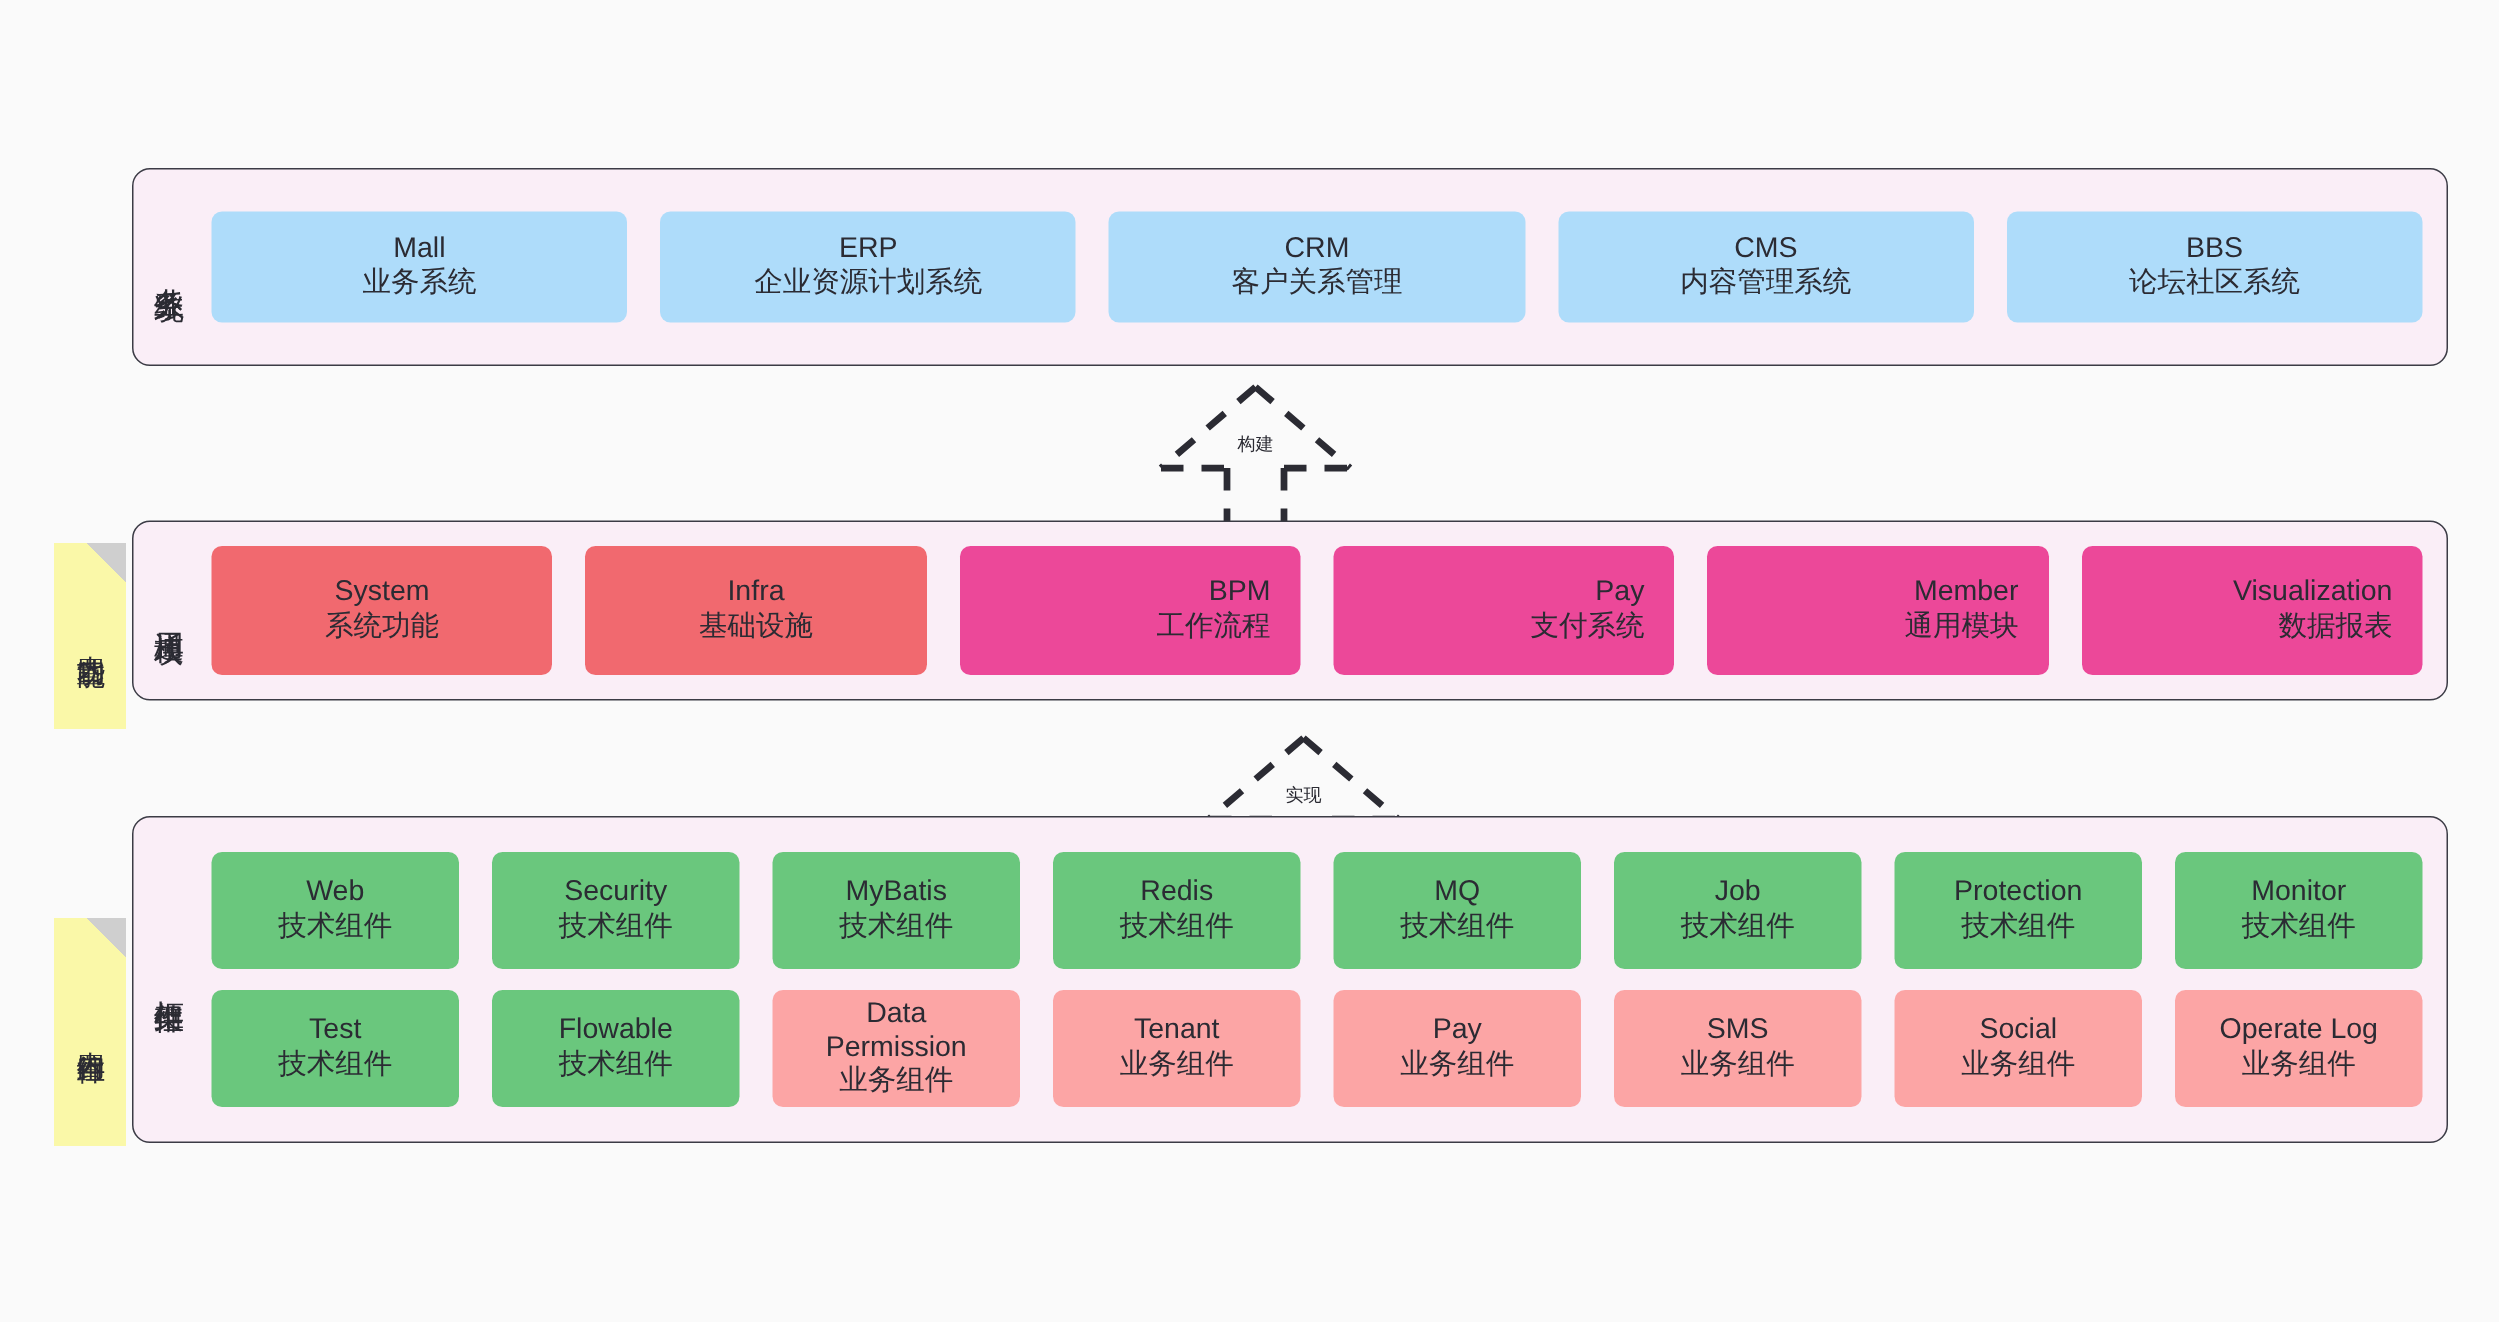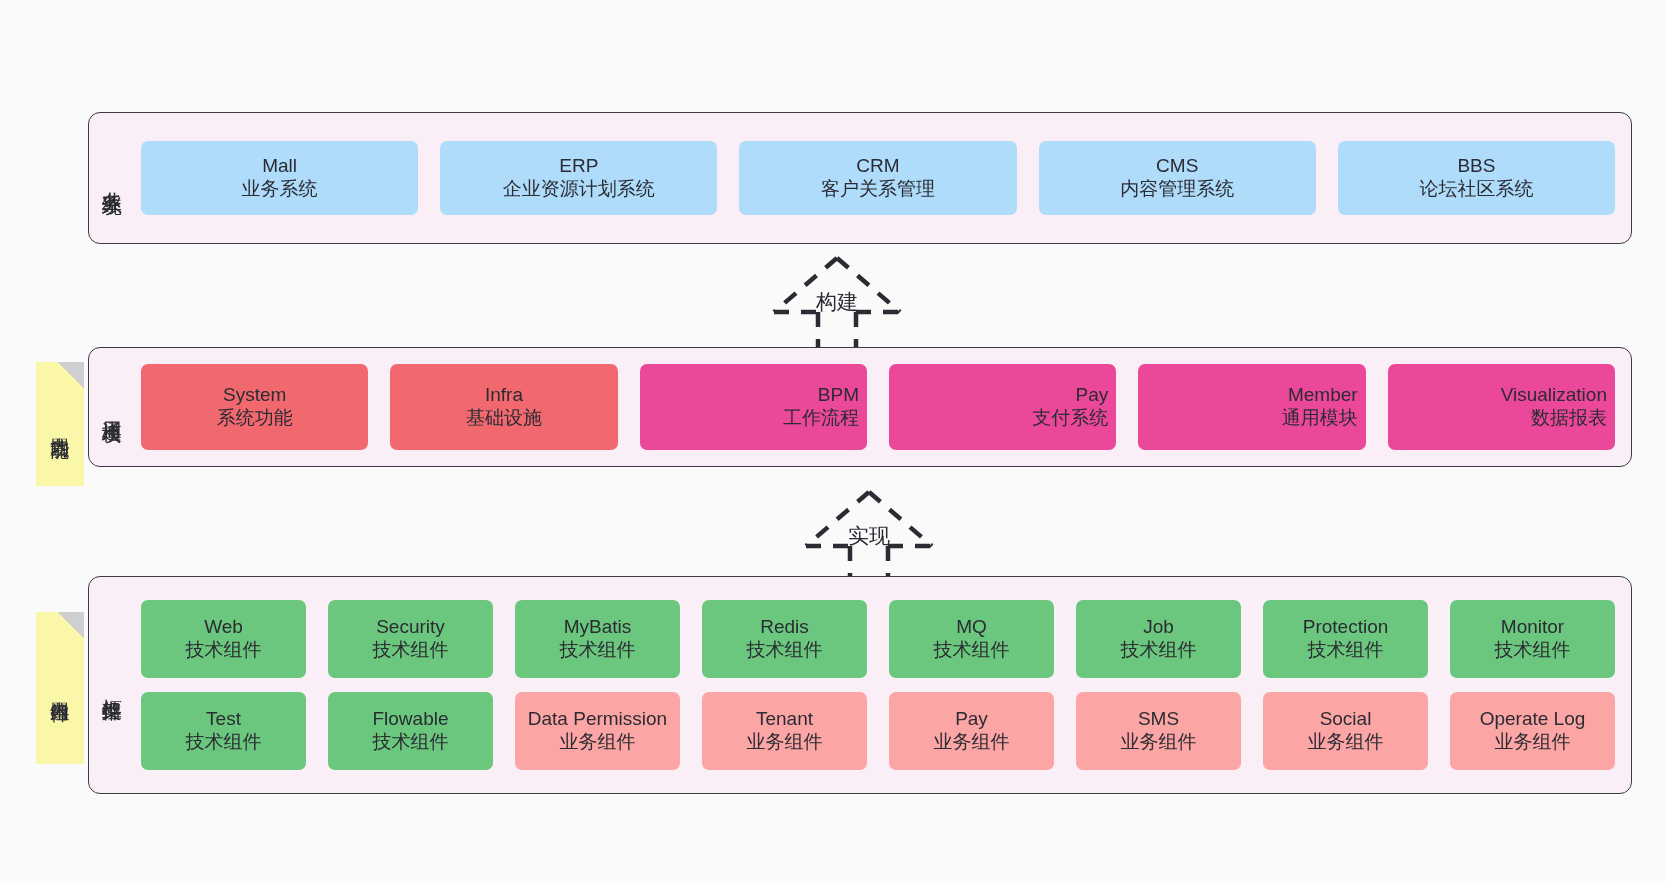--- a/index.html
+++ b/index.html
@@ -67,37 +67,37 @@
     flex: 1 1 0;
     box-sizing: border-box;
     border-radius: 7px;
     display: flex;
     flex-direction: column;
     align-items: center;
     justify-content: center;
     text-align: center;
     line-height: 1.2;
     font-size: 19px;
-    padding: 6px 8px;
+    padding: 6px 20px;
     color: #2b2b33;
   }
   .cell .en { display: block; }
   .cell .cn { display: block; }
 
   
   .c-blue       { background: #aedcfa; }
   .c-red        { background: #f1696f; }
   .c-pink       { background: #ec4899; align-items: flex-end; }
   .c-green      { background: #6ac77d; }
   .c-greenlight { background: #fca5a5; }
 
   
   #band-business  { left: 88px;  top: 112px; width: 1544px; height: 132px; }
   #band-modules   { left: 88px;  top: 347px; width: 1544px; height: 120px; }
-  #band-framework { left: 88px;  top: 576px; width: 1544px; height: 218px; }
+  #band-framework { left: 88px;  top: 544px; width: 1544px; height: 218px; }
 
   #band-business  .cell { height: 74px; }
   #band-modules   .cell { height: 86px; }
   #band-framework .cell { height: 78px; }
 
   
   .note {
     position: absolute;
     box-sizing: border-box;
     background: #faf8a8;
@@ -137,21 +137,21 @@
     position: absolute;
     width: 150px;
     height: 98px;
   }
   .uml-arrow svg { display: block; overflow: visible; }
   .uml-arrow .lbl {
     position: absolute;
     left: 50%;
     transform: translateX(-50%);
     top: 36px;
-    font-size: 21px;
+    font-size: 12px;
     color: #2b2b33;
     background: transparent;
     padding: 0 2px;
     white-space: nowrap;
   }
   #arrow-build   { left: 762px; top: 252px; }
   #arrow-realize { left: 794px; top: 486px; }
 </style>
 </head>
 <body>

